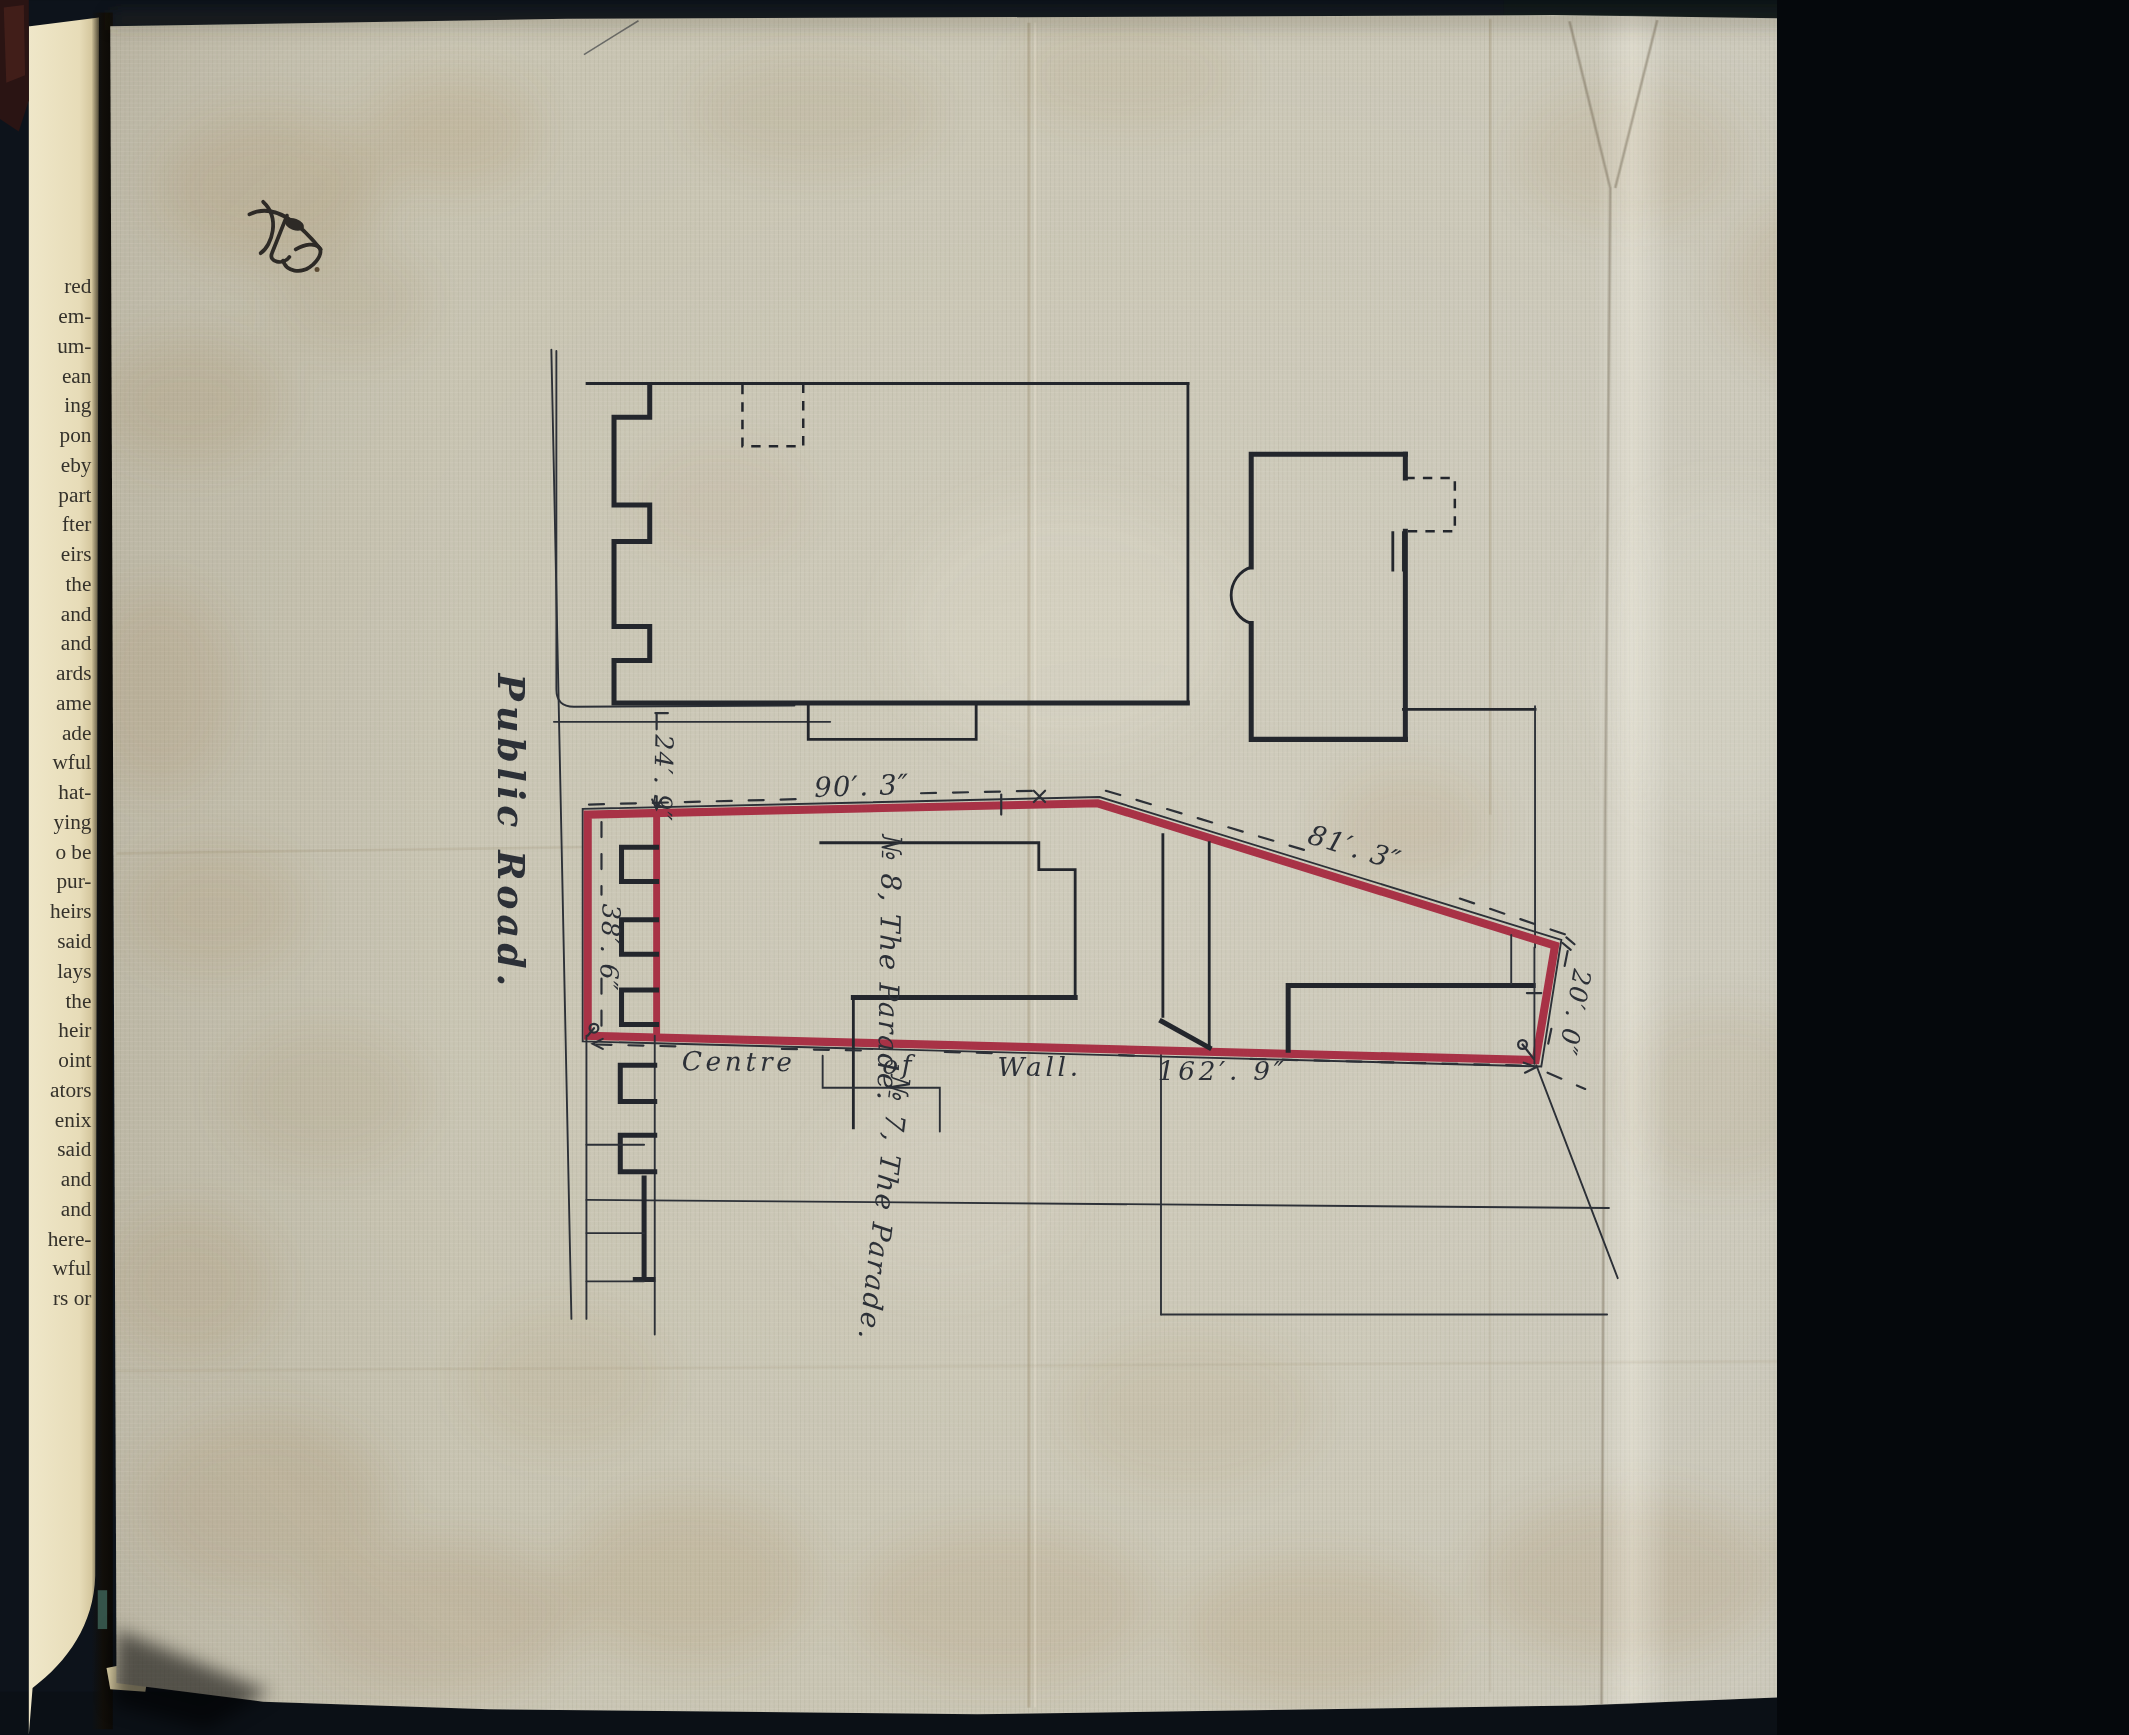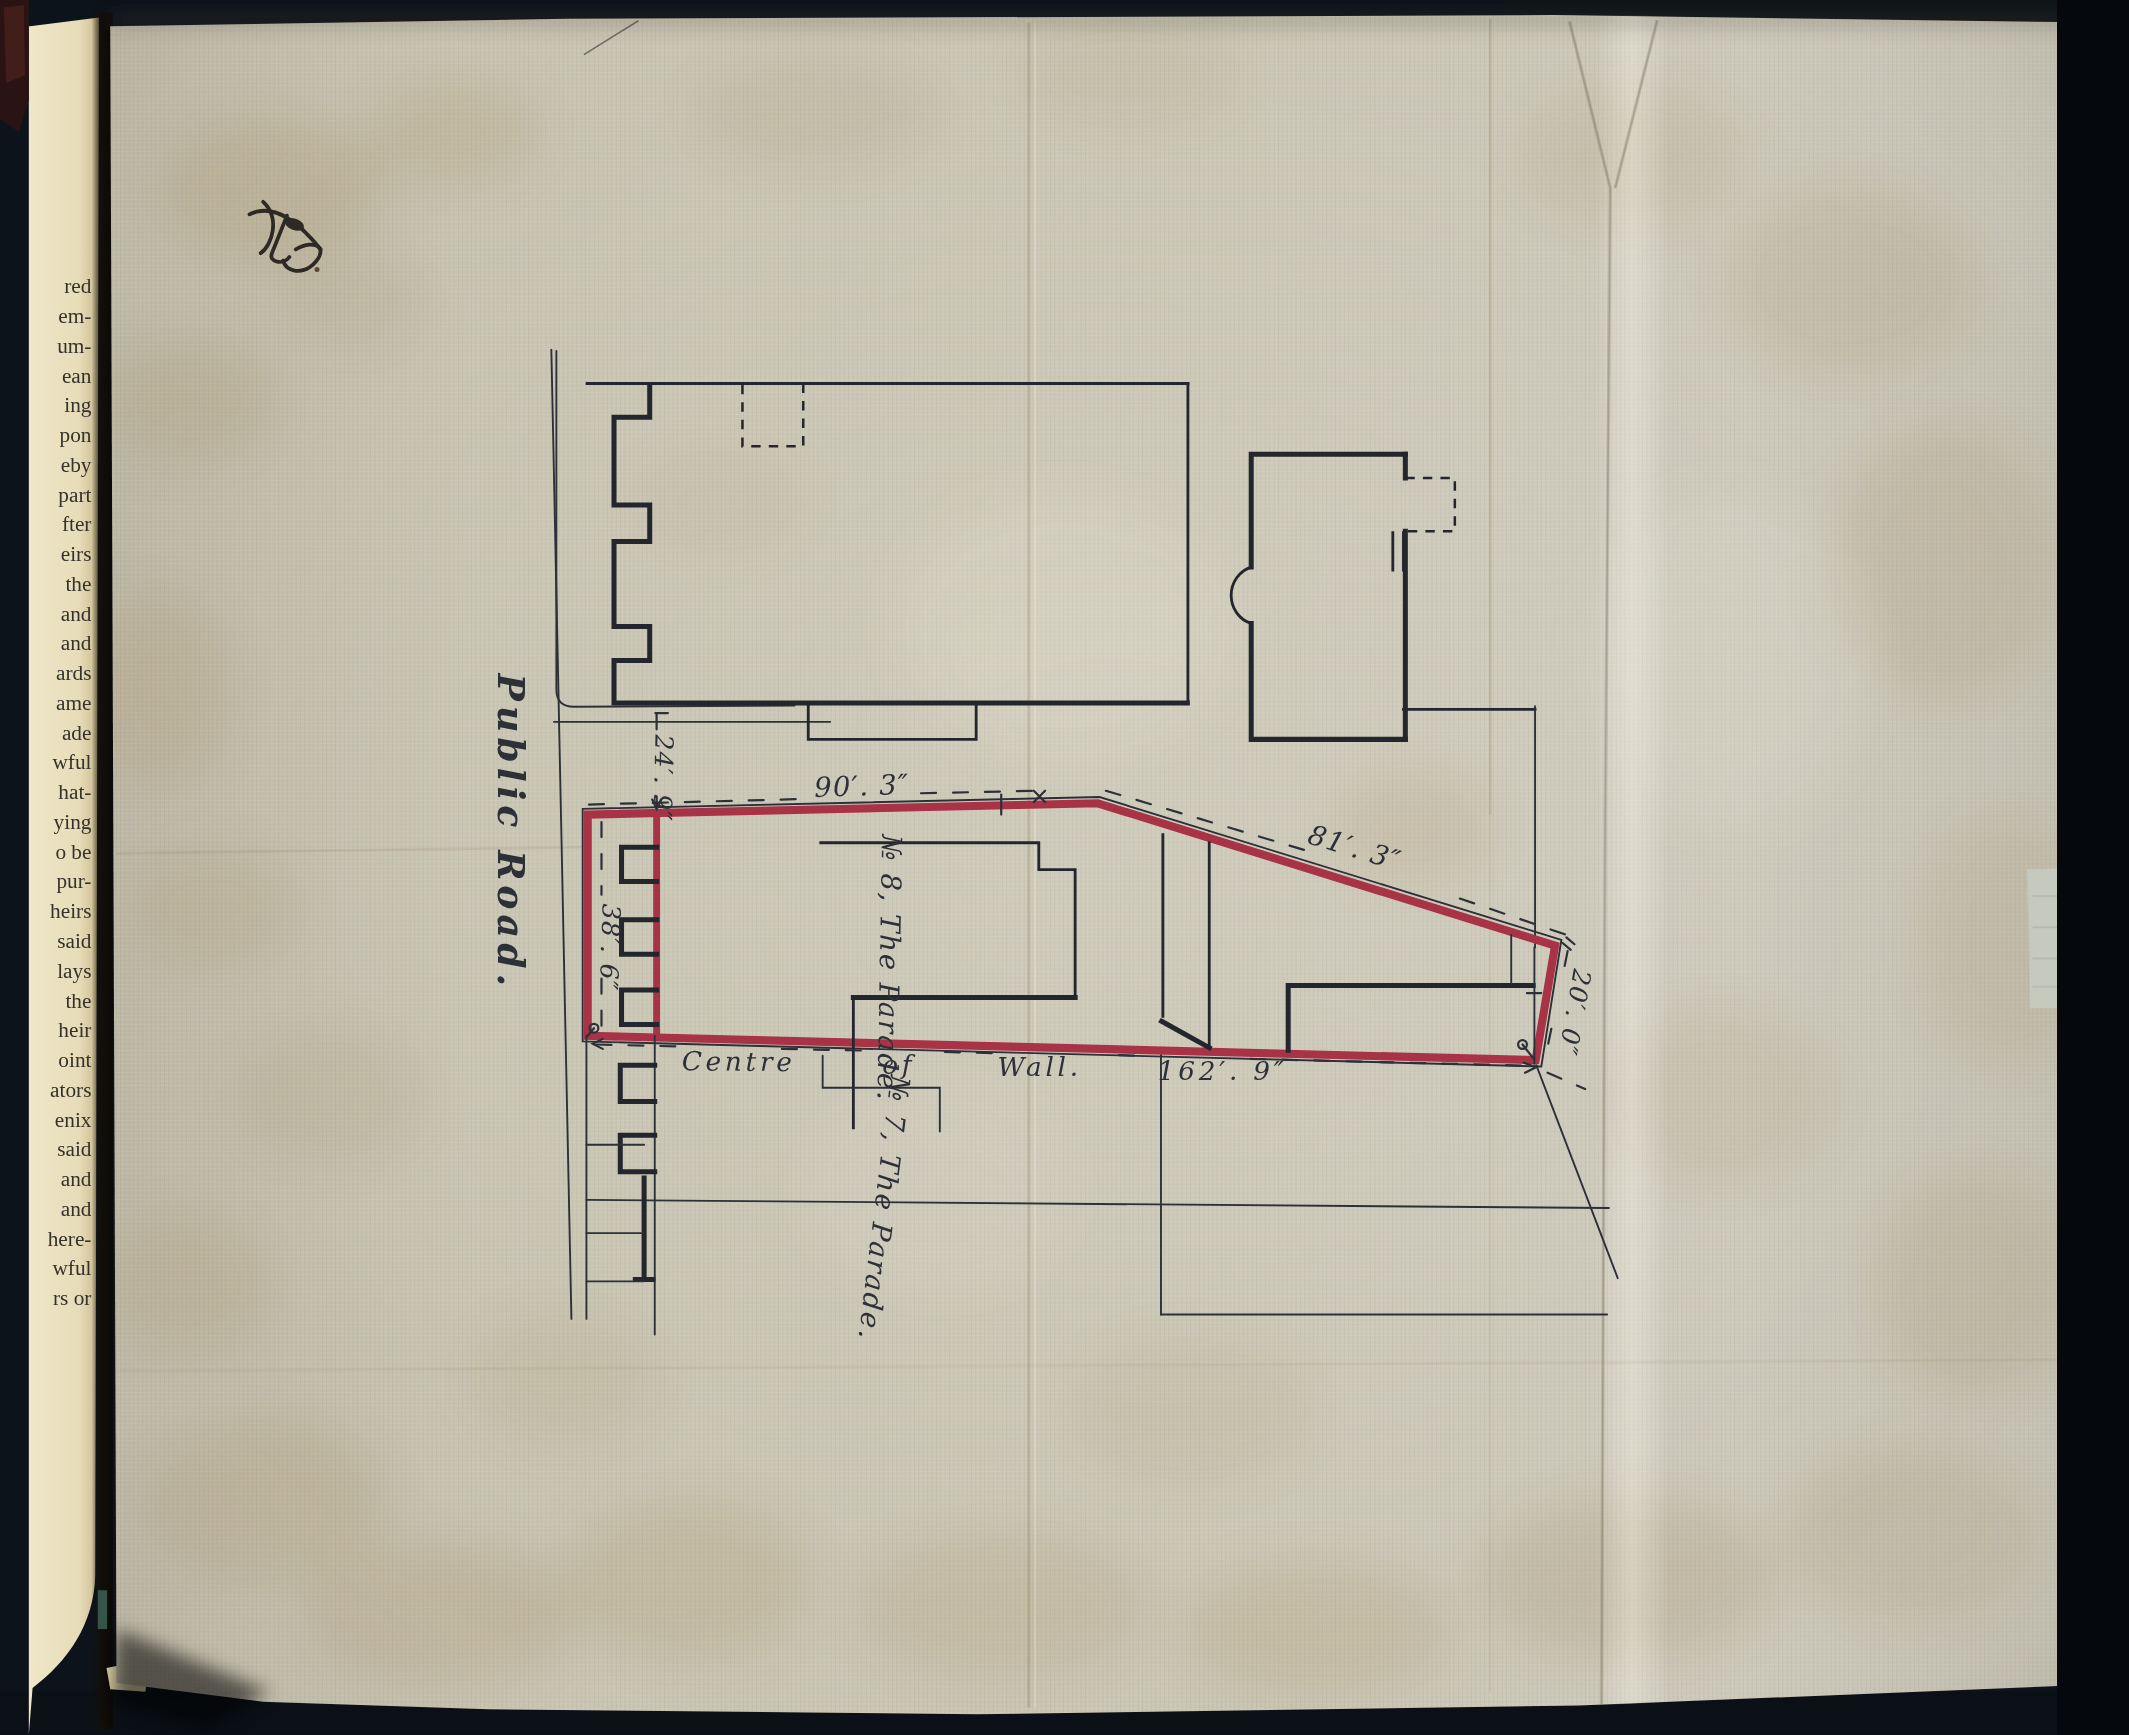--- a/index.html
+++ b/index.html
@@ -1,16 +1,16 @@
 <!DOCTYPE html>
 <html style="font-size:10px"><head>
 <meta charset="utf-8">
 <style>
   html,body{margin:0;padding:0;background:#05080c;}
-  .stage{position:relative;width:2057px;height:1735px;overflow:hidden;
+  .stage{position:relative;width:1777px;height:1735px;overflow:hidden;
          font-family:"Liberation Serif",serif;}
   svg{display:block;}
   .frag{font:34px "Liberation Serif","DejaVu Serif",serif;fill:#35322b;}
   .hand{font-family:"DejaVu Serif","Liberation Serif",serif;font-style:italic;fill:#2c3037;}
   .dim{font-size:44px;letter-spacing:2px;}
   .dimS{font-size:40px;letter-spacing:2px;}
   .parade{font-size:44px;letter-spacing:3px;}
   .road{font-size:58px;letter-spacing:8px;font-weight:bold;}
   .wallw{font-size:42px;letter-spacing:6px;}
   .thin{stroke:#2c3037;stroke-width:3;fill:none;stroke-linecap:round;}

